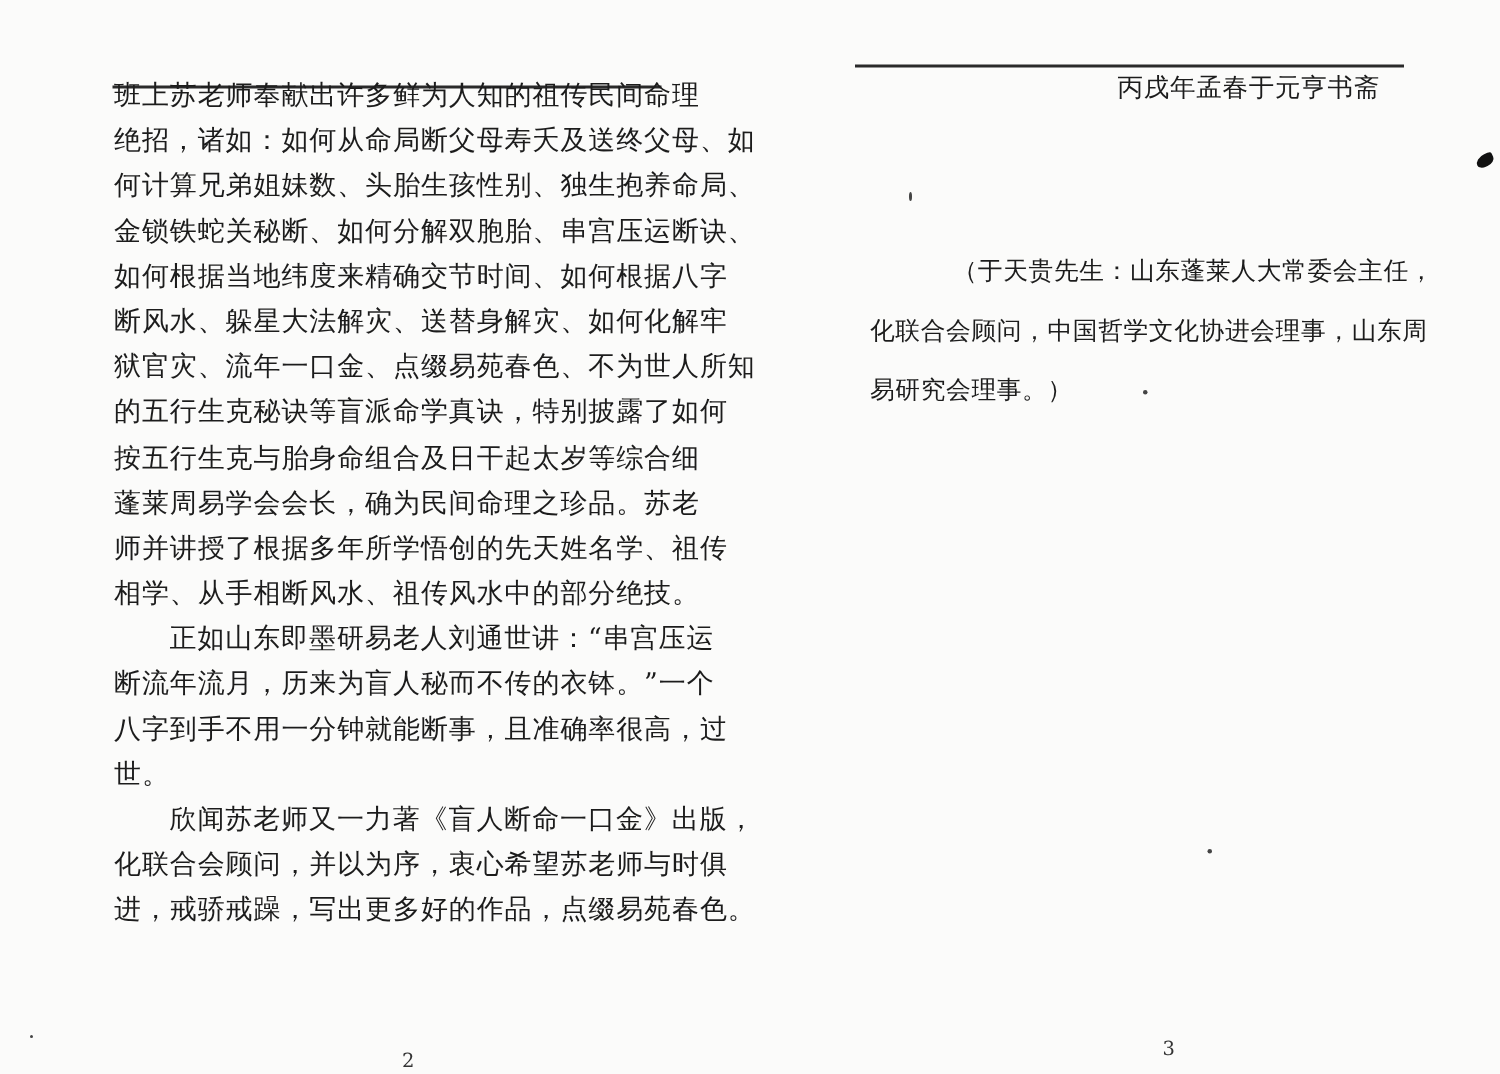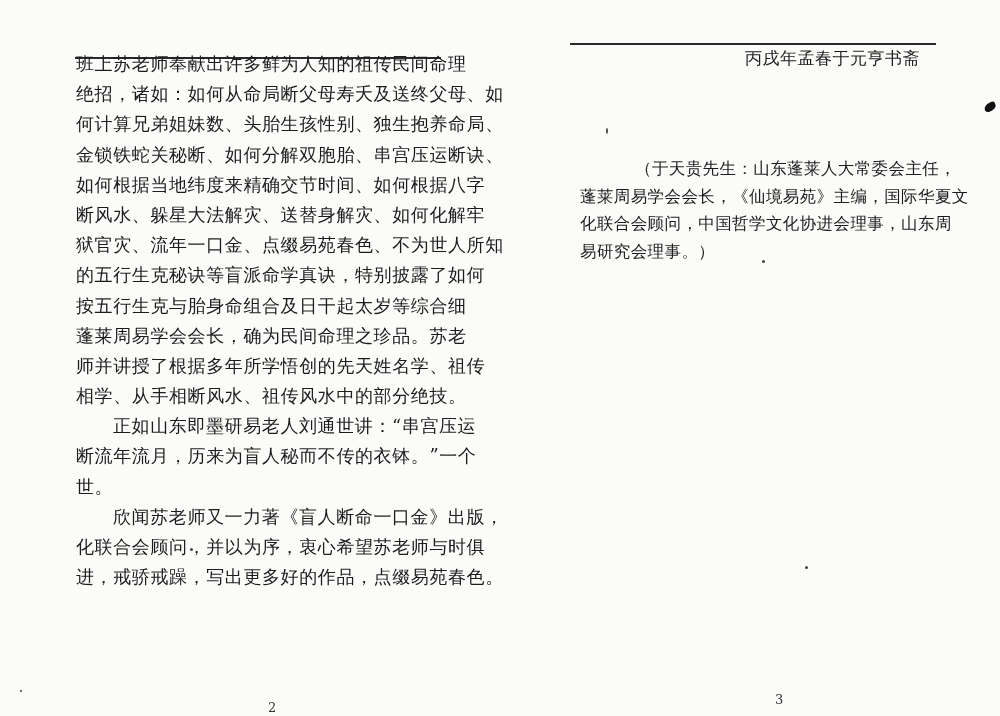--- a/index.html
+++ b/index.html
@@ -14,21 +14,21 @@
   .rule { position:absolute; height:1.6px; background:#2a2a2a; }
   .lines { position:absolute; margin:0; padding:0; list-style:none; }
   .lines li {
     font-size:18px; line-height:30.2px; height:30.2px; white-space:nowrap;
     letter-spacing:0.6px;
   }
   .lines li.indent { padding-left:37px; }
   .author {
     position:absolute; font-size:17px; letter-spacing:0.5px; white-space:nowrap;
   }
-  .bio li { font-size:16.5px; line-height:27.5px; height:27.5px; letter-spacing:0.4px; }
+  .bio li { font-size:16.5px; line-height:27.5px; height:27.5px; letter-spacing:0.4px;margin-top:12px; }
   .bio li.indent { padding-left:55px; }
   .pagenum { position:absolute; font-size:13px; color:#333; }
   .speck { position:absolute; background:#444; border-radius:50%; }
   .blot { position:absolute; width:12px; height:8px; background:#111;
           border-radius:60% 20% 50% 40%; transform:rotate(-25deg); }
 </style>
 </head>
 <body>
 
 <div class="page left">
@@ -41,36 +41,36 @@
     <li>如何根据当地纬度来精确交节时间、如何根据八字</li>
     <li>断风水、躲星大法解灾、送替身解灾、如何化解牢</li>
     <li>狱官灾、流年一口金、点缀易苑春色、不为世人所知</li>
     <li>的五行生克秘诀等盲派命学真诀，特别披露了如何</li>
     <li>按五行生克与胎身命组合及日干起太岁等综合细</li>
     <li>蓬莱周易学会会长，确为民间命理之珍品。苏老</li>
     <li>师并讲授了根据多年所学悟创的先天姓名学、祖传</li>
     <li>相学、从手相断风水、祖传风水中的部分绝技。</li>
     <li class="indent">正如山东即墨研易老人刘通世讲：“串宫压运</li>
     <li>断流年流月，历来为盲人秘而不传的衣钵。”一个</li>
+    <li>八字到手不用一分钟就能断事，且准确率很高，过</li>
     <li>世。</li>
     <li class="indent">欣闻苏老师又一力著《盲人断命一口金》出版，</li>
     <li>化联合会顾问，并以为序，衷心希望苏老师与时俱</li>
     <li>进，戒骄戒躁，写出更多好的作品，点缀易苑春色。</li>
   </ul>
   <div class="pagenum" style="left:268px; top:700px;">2</div>
   <div class="speck" style="left:20px; top:690px; width:2px; height:2px;"></div>
   <div class="speck" style="left:190px; top:548px; width:3px; height:3px;"></div>
 </div>
 
 <div class="page right">
   <div class="rule" style="left:70px; top:43px; width:366px;"></div>
   <div class="author" style="left:245px; top:47px;">丙戌年孟春于元亨书斋</div>
   <ul class="lines bio" style="left:80px; top:155px;">
     <li class="indent">（于天贵先生：山东蓬莱人大常委会主任，</li>
-    <li>蓬莱周易学会会长，《仙境易苑》主编，国际华夏文</li>
     <li>化联合会顾问，中国哲学文化协进会理事，山东周</li>
     <li>易研究会理事。）</li>
   </ul>
   <div class="pagenum" style="left:275px; top:692px;">3</div>
   <div class="blot" style="left:484px; top:103px;"></div>
   <div class="speck" style="left:106px; top:128px; width:2px; height:6px;"></div>
   <div class="speck" style="left:305px; top:566px; width:3px; height:3px;"></div>
   <div class="speck" style="left:262px; top:260px; width:3px; height:3px;"></div>
 </div>
 

